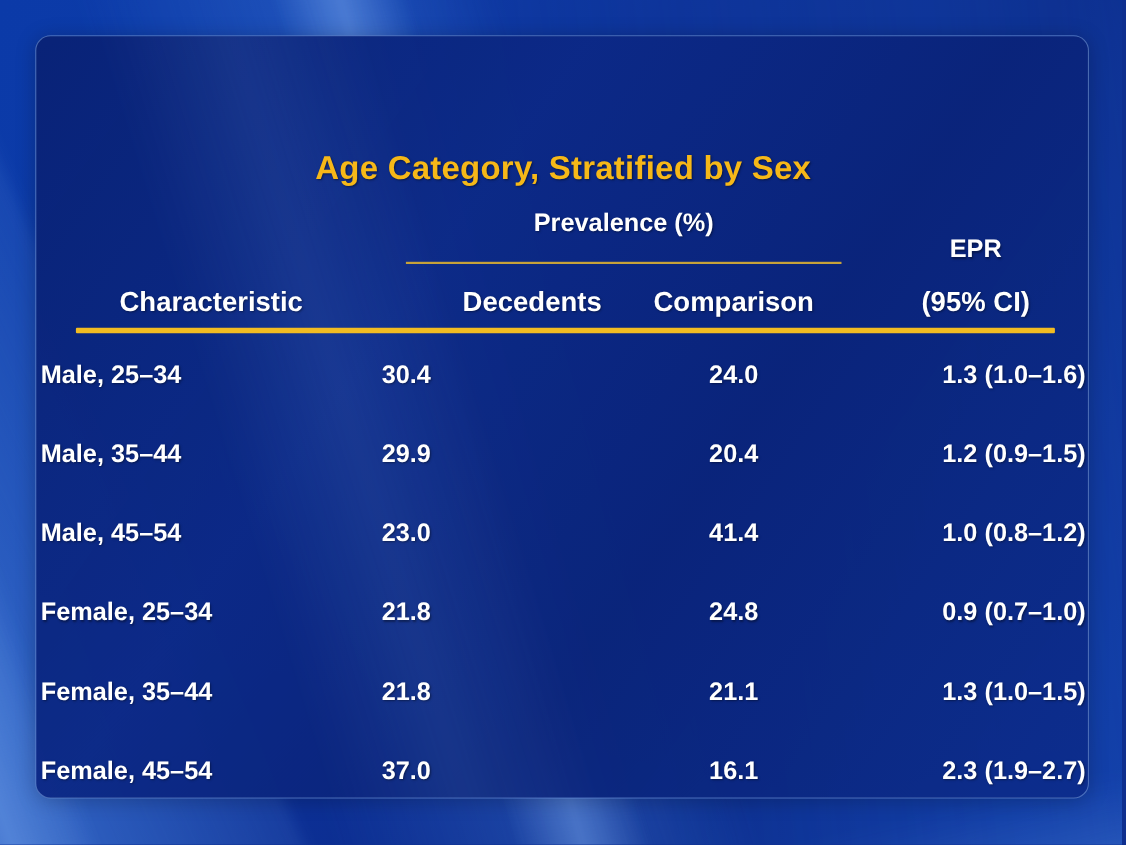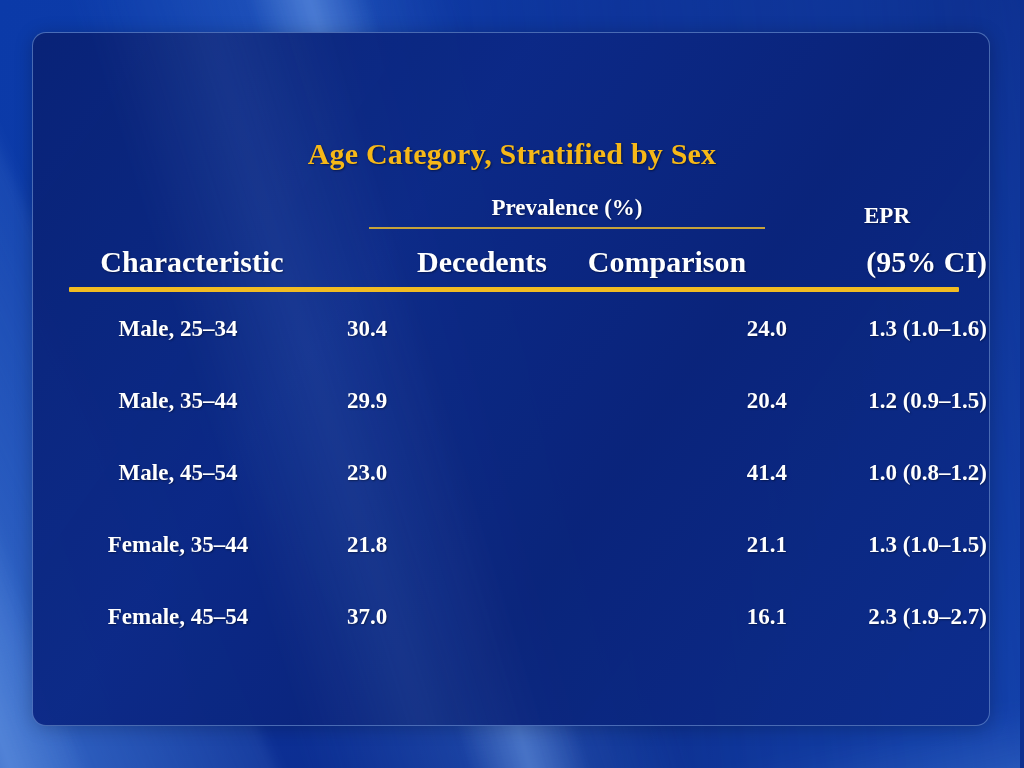--- a/index.html
+++ b/index.html
@@ -15,21 +15,20 @@
   }
 
   
   .slide {
     position: relative;
     width: 1020px;
     height: 768px;
     overflow: hidden;
     background:
       linear-gradient(115deg, #0b3aa8 0%, #0d3ca9 22%, #0c2f94 45%, #0b2a88 70%, #123ea8 100%);
-    font-family: Liberation Serif, serif;
   }
 
   
   .bg-streak {
     position: absolute;
     pointer-events: none;
   }
   .streak-a {
     left: -260px; top: -200px;
     width: 420px; height: 1500px;
@@ -150,61 +149,61 @@
     vertical-align: bottom;
     font-size: 23px;
   }
   .grp-prev {
     text-align: center;
     padding-bottom: 4px !important;
   }
   .grp-prev .grp-inner {
     display: block;
     border-bottom: 2px solid #c6a23a;
-    padding-bottom: 6px;
+    padding-bottom: 22px;
     margin: 0 22px;
   }
   .grp-epr {
     text-align: center;
     vertical-align: bottom;
     padding-bottom: 4px !important;
   }
 
   
   .sub-row th {
     height: 46px;
     vertical-align: bottom;
-    font-size: 30px;
+    font-size: 25px;
     padding-bottom: 6px !important;
   }
   .sub-char { text-align: center; }
   .sub-dec  { text-align: right; }
   .sub-comp { }
-  .sub-epr  { text-align: right; }
+  .sub-epr  { text-align: center; }
 
   .rule-row td {
     height: 8px;
     padding: 0 !important;
   }
   .rule-line {
     height: 5px;
     background: #f2bc22;
     margin: 0 28px 0 32px;
     border-radius: 1px;
   }
 
   
   tr.data-row td {
     height: 72px;
     font-size: 23px;
     vertical-align: middle;
   }
-  td.cell-char { text-align: center;  padding-right: 28px !important; }
+  td.cell-char { text-align: left;  padding-right: 28px !important; }
   td.cell-dec  { text-align: left; }
-  td.cell-comp { text-align: right; }
+  td.cell-comp { text-align: center; }
   td.cell-epr  { text-align: right; }
 </style>
 </head>
 <body>
 
 <div class="slide">
 
   <div class="bg-streak streak-h"></div>
   <div class="bg-streak streak-a"></div>
   <div class="bg-streak streak-c"></div>
@@ -262,20 +261,26 @@
             <td class="cell-comp">20.4</td>
             <td class="cell-epr">1.2 (0.9–1.5)</td>
           </tr>
           <tr class="data-row">
             <td class="cell-char">Male, 45–54</td>
             <td class="cell-dec">23.0</td>
             <td class="cell-comp">41.4</td>
             <td class="cell-epr">1.0 (0.8–1.2)</td>
           </tr>
           <tr class="data-row">
+            <td class="cell-char">Female, 25–34</td>
+            <td class="cell-dec">21.8</td>
+            <td class="cell-comp">24.8</td>
+            <td class="cell-epr">0.9 (0.7–1.0)</td>
+          </tr>
+          <tr class="data-row">
             <td class="cell-char">Female, 35–44</td>
             <td class="cell-dec">21.8</td>
             <td class="cell-comp">21.1</td>
             <td class="cell-epr">1.3 (1.0–1.5)</td>
           </tr>
           <tr class="data-row">
             <td class="cell-char">Female, 45–54</td>
             <td class="cell-dec">37.0</td>
             <td class="cell-comp">16.1</td>
             <td class="cell-epr">2.3 (1.9–2.7)</td>

